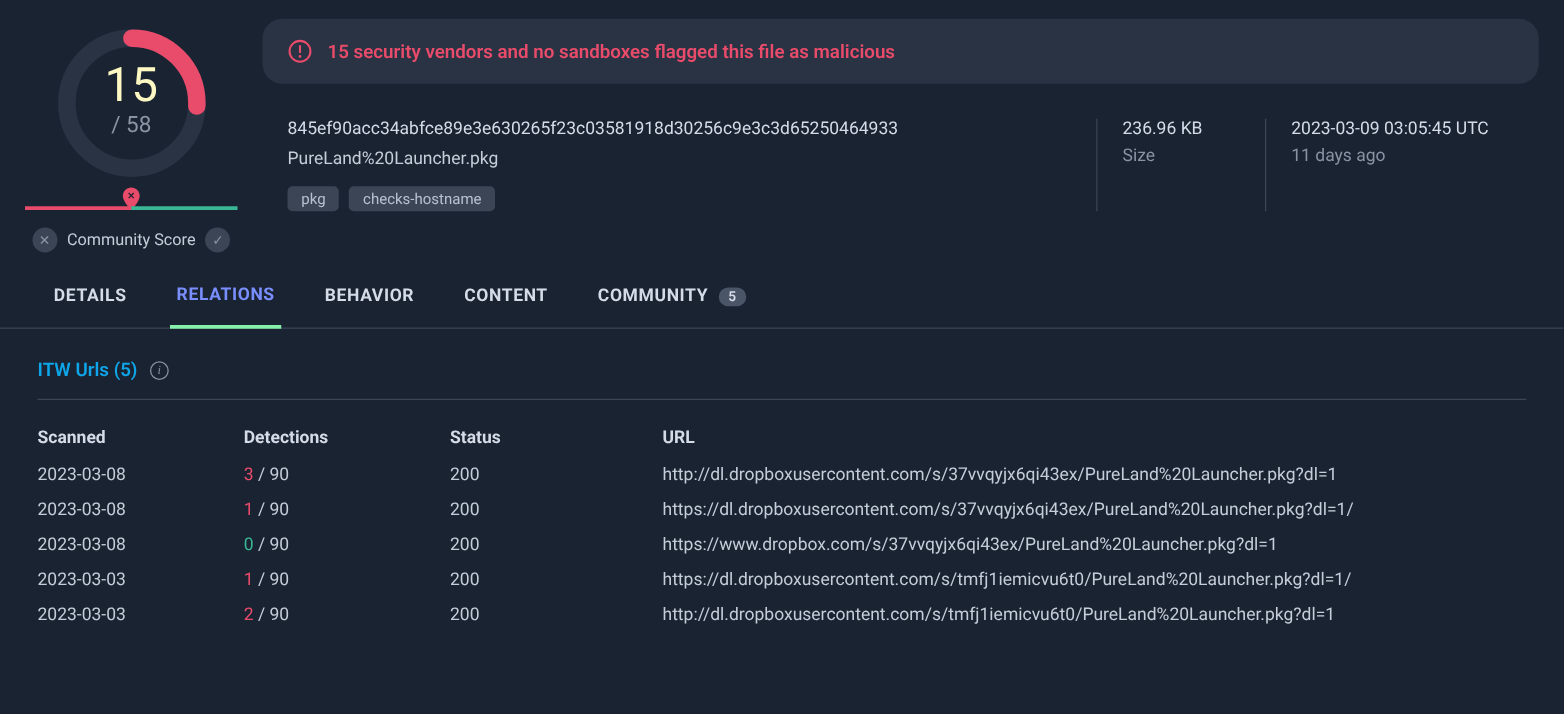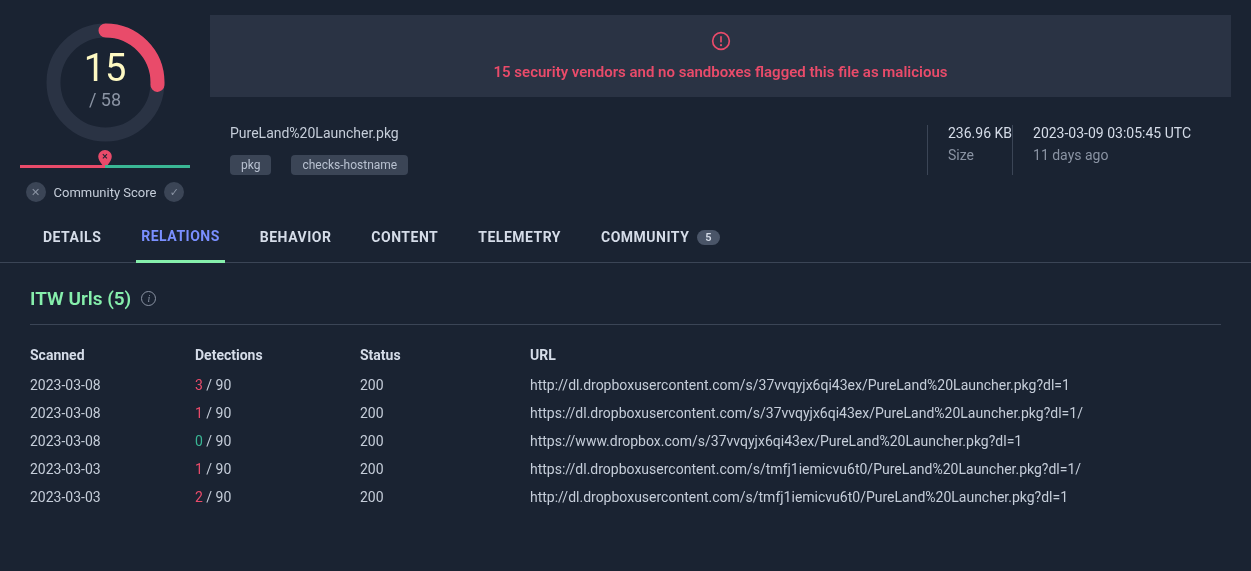--- a/index.html
+++ b/index.html
@@ -107,27 +107,26 @@
     .community-label {
       font-size: 13px;
       color: #c5cdd9;
     }
     .info-column {
       flex: 1;
       padding-right: 20px;
     }
     .alert-banner {
       background: #2a3344;
-      border-radius: 0;
+      border-radius: 16px;
       padding: 16px 20px;
       display: flex;
       align-items: center;
       gap: 12px;
       margin-bottom: 10px;
-      flex-direction: column;
     }
     .alert-icon {
       width: 20px;
       height: 20px;
       flex-shrink: 0;
     }
     .alert-text {
       color: #e94b6a;
       font-size: 15px;
       font-weight: 600;
@@ -146,31 +145,32 @@
       font-size: 14px;
       margin-bottom: 8px;
     }
     .filename-text {
       color: #c5cdd9;
       font-size: 14px;
       margin-bottom: 14px;
     }
     .tag-row {
       display: flex;
-      gap: 20px;
+      gap: 8px;
     }
     .tag {
       background: #3b4556;
       color: #b8c1d0;
       padding: 3px 11px;
       border-radius: 4px;
       font-size: 12px;
     }
     .details-side {
       display: flex;
+      gap: 50px;
       padding-right: 20px;
     }
     .detail-block {
       display: flex;
       flex-direction: column;
       border-left: 1px solid #3b4556;
       padding-left: 20px;
       justify-content: flex-start;
     }
     .detail-value {
@@ -218,23 +218,23 @@
     }
     .section-header {
       display: flex;
       align-items: center;
       gap: 10px;
       padding-bottom: 14px;
       border-bottom: 1px solid #3b4556;
       margin-bottom: 14px;
     }
     .section-title {
-      font-size: 19px;
+      font-size: 15px;
       font-weight: 600;
-      color: #86efac;
+      color: #0ea5e9;
     }
     .info-icon {
       width: 15px;
       height: 15px;
       border: 1.5px solid #8a93a3;
       border-radius: 50%;
       display: flex;
       align-items: center;
       justify-content: center;
       font-size: 10px;
@@ -305,20 +305,21 @@
       <svg class="alert-icon" viewBox="0 0 24 24">
         <circle cx="12" cy="12" r="10" fill="none" stroke="#e94b6a" stroke-width="2"></circle>
         <line x1="12" y1="7" x2="12" y2="13" stroke="#e94b6a" stroke-width="2" stroke-linecap="round"></line>
         <circle cx="12" cy="17" r="1.3" fill="#e94b6a"></circle>
       </svg>
       <div class="alert-text">15 security vendors and no sandboxes flagged this file as malicious</div>
     </div>
 
     <div class="details-box">
       <div class="details-main">
+        <div class="hash-text">845ef90acc34abfce89e3e630265f23c03581918d30256c9e3c3d65250464933</div>
         <div class="filename-text">PureLand%20Launcher.pkg</div>
         <div class="tag-row">
           <span class="tag">pkg</span>
           <span class="tag">checks-hostname</span>
         </div>
       </div>
       <div class="details-side">
         <div class="detail-block">
           <div class="detail-value">236.96 KB</div>
           <div class="detail-label">Size</div>
@@ -330,21 +331,20 @@
       </div>
     </div>
   </div>
 </div>
 
 <div class="tabs-row">
   <div class="tab">DETAILS</div>
   <div class="tab active">RELATIONS</div>
   <div class="tab">BEHAVIOR</div>
   <div class="tab">CONTENT</div>
-  <div class="tab">TELEMETRY</div>
   <div class="tab">
     <span>COMMUNITY</span>
     <span class="tab-badge">5</span>
   </div>
 </div>
 
 <div class="section">
   <div class="section-header">
     <div class="section-title">ITW Urls  (5)</div>
     <div class="info-icon">i</div>

